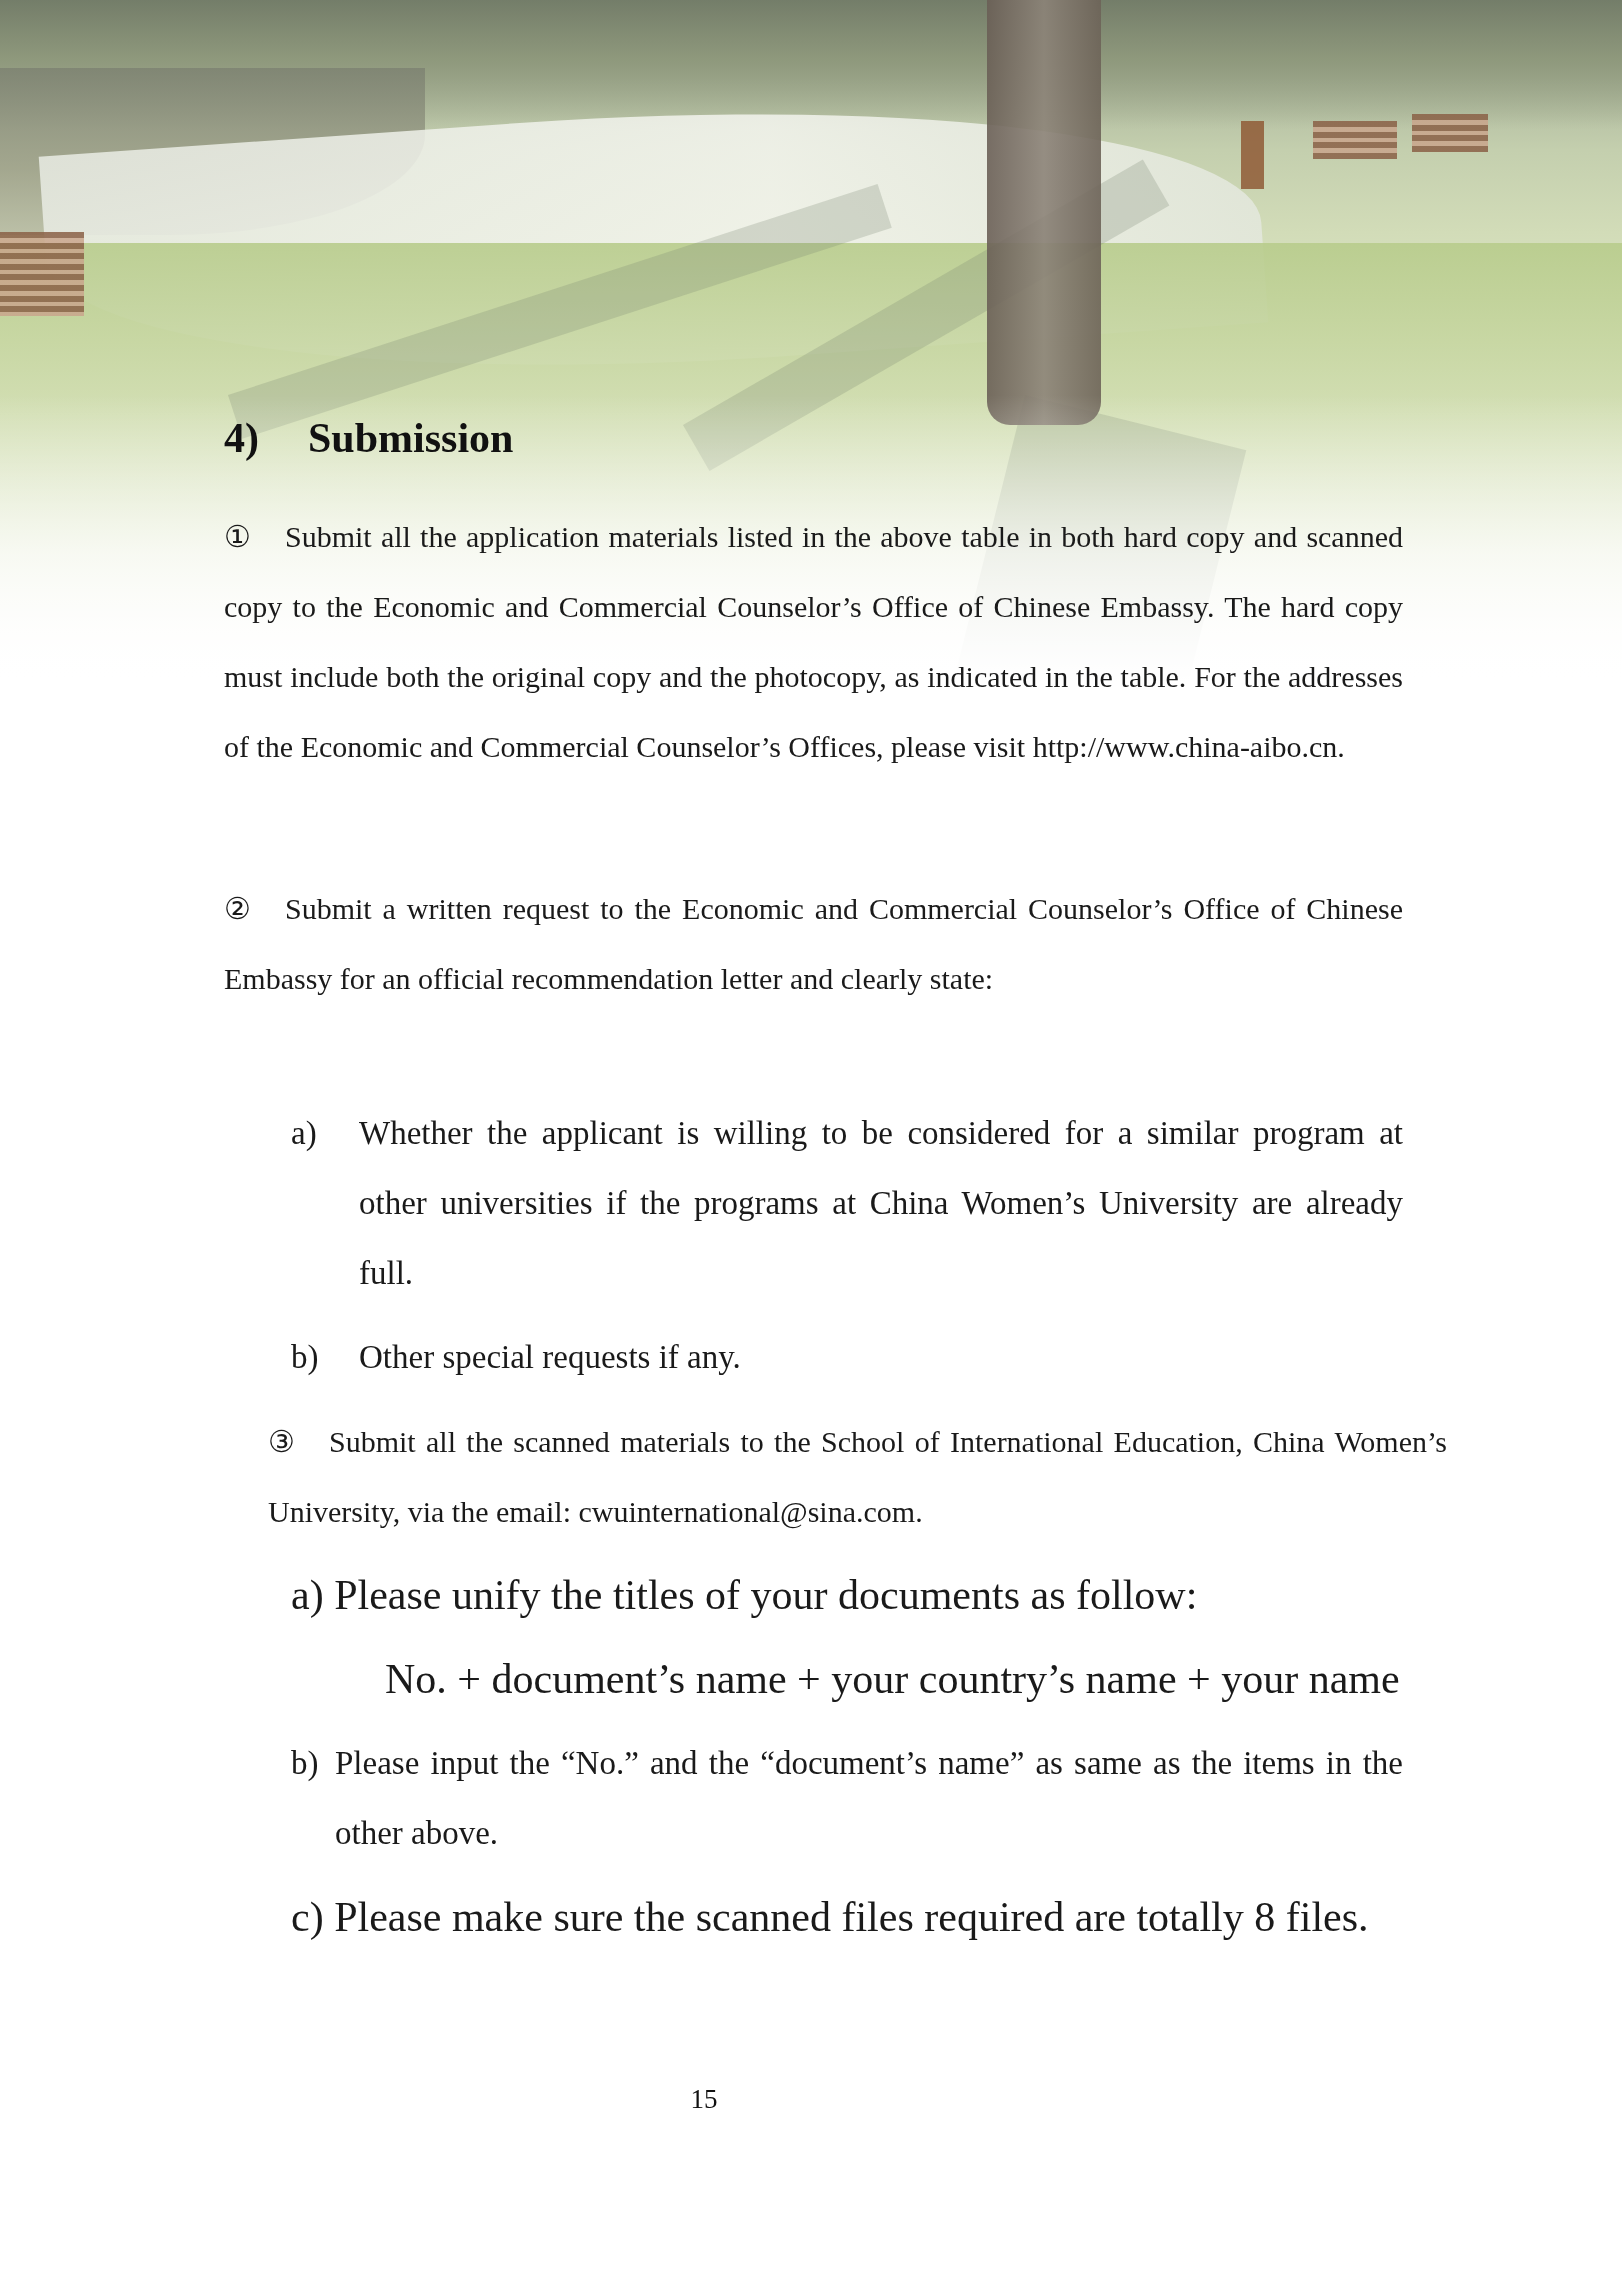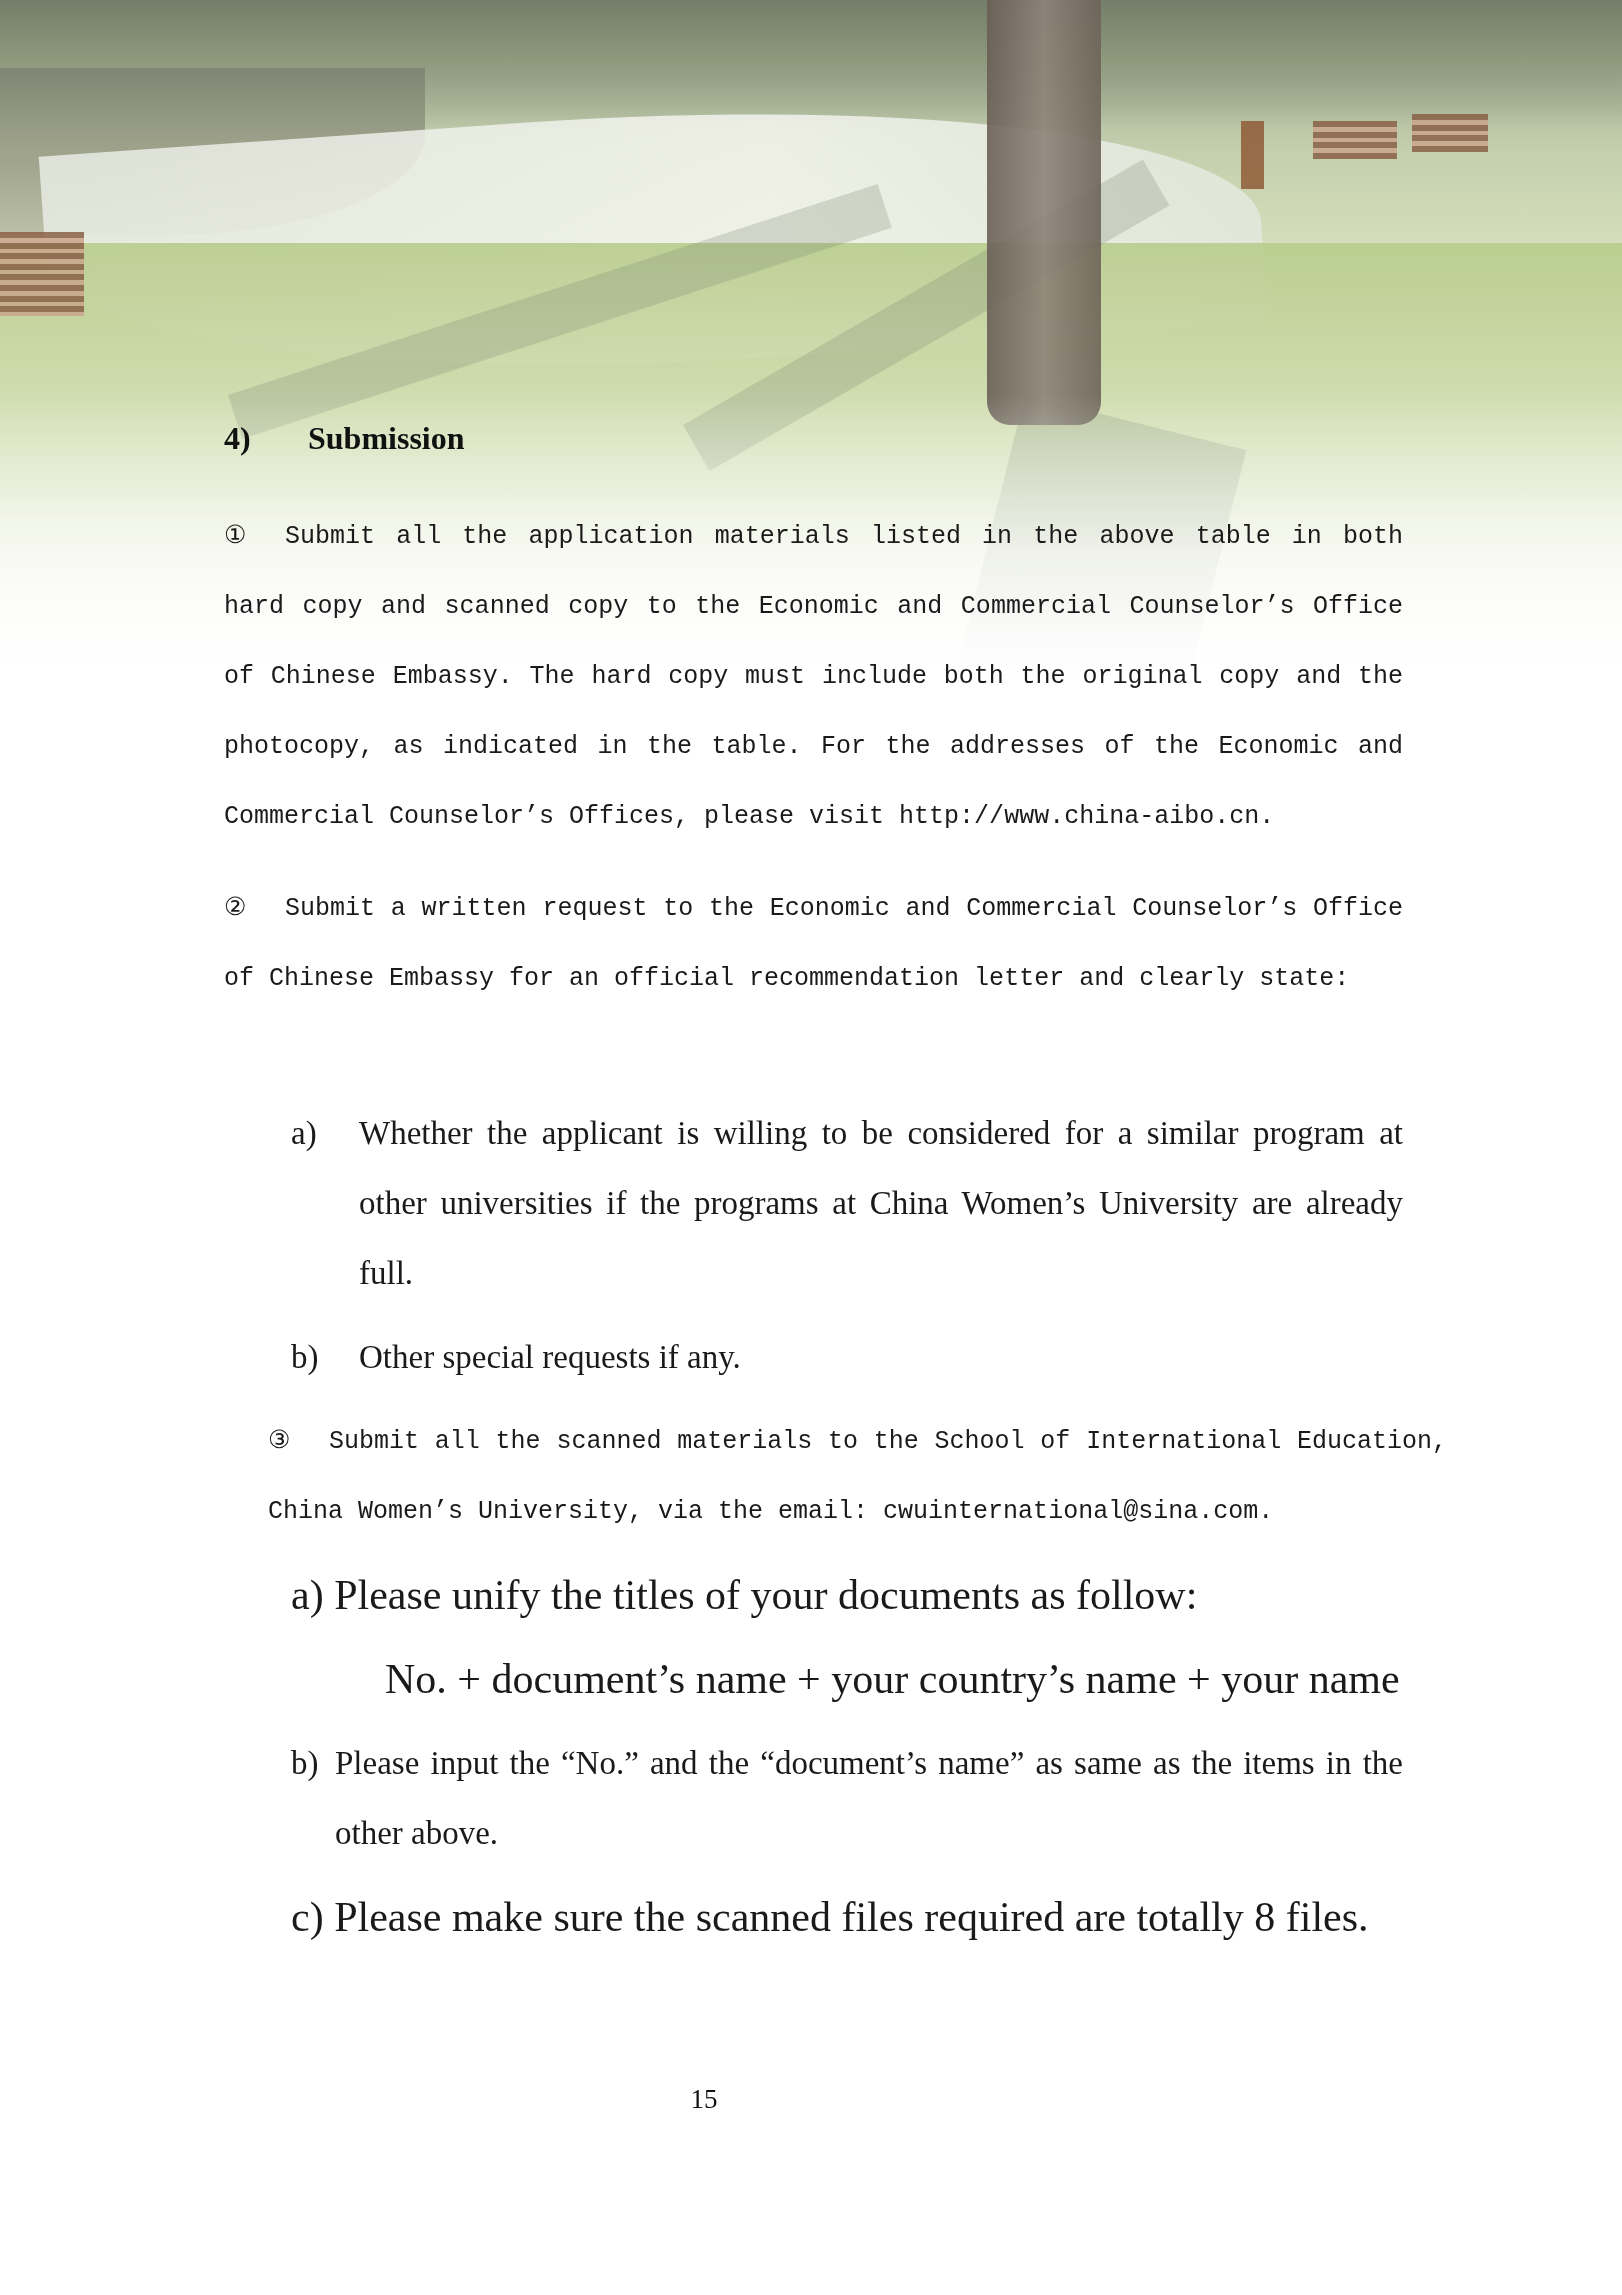--- a/index.html
+++ b/index.html
@@ -20,23 +20,23 @@
     background: linear-gradient(180deg, rgba(184,204,140,.9) 0%, rgba(205,219,170,.75) 40%, rgba(255,255,255,0) 100%); }
   .shadow { position:absolute; background: rgba(120,130,110,.25); transform-origin: top left; }
   .trunk { position:absolute; left:987px; top:0; width:114px; height:425px;
     background: linear-gradient(90deg, #6a5f56, #8c8378 50%, #6d6358); border-radius: 0 0 23px 23px; opacity:.9; }
   .bench { position:absolute; height:30px; background: repeating-linear-gradient(180deg,#8a6046 0 6px,#c9a58c 6px 10.6px); opacity:.85; }
   .bin { position:absolute; left:1241px; top:121px; width:23px; height:68px; background:#8f5a36; opacity:.85; }
   .fade { position:absolute; left:0; top:395px; width:1623px; height:288px;
     background: linear-gradient(180deg, rgba(255,255,255,0) 0%, rgba(255,255,255,.7) 55%, #ffffff 100%); }
 
   .content { position:absolute; left:224px; top:0; width:1180px; }
-  .heading { position:absolute; left:0; top:414px; font-weight:bold; font-size:32px; line-height:49px; color:#111; white-space:nowrap; }
+  .heading { position:absolute; left:0; top:414px; font-weight:bold; font-size:42px; line-height:49px; color:#111; white-space:nowrap; }
   .heading .num { display:inline-block; width:84px; }
-  .para { position:absolute; left:0; width:1179px; font-size:25px; line-height:70px; text-align:justify; text-align-last:left;font-family:Liberation Mono, monospace; }
+  .para { position:absolute; left:0; width:1179px; font-size:30px; line-height:70px; text-align:justify; text-align-last:left; }
   .para .mark { display:inline-block; width:61px; }
   .sub { position:absolute; font-size:33px; line-height:70px; }
   .sub-row { display:flex; }
   .sub-row .lab { width:68px; flex:none; }
   .sub-row .txt { flex:1; text-align:justify; text-align-last:left; }
   .plain { position:absolute; font-size:42px; line-height:70px; white-space:nowrap; }
   .pagenum { position:absolute; left:0; width:1408px; top:2084px; text-align:center; font-size:27px; color:#111; }
 </style>
 </head>
 <body>

